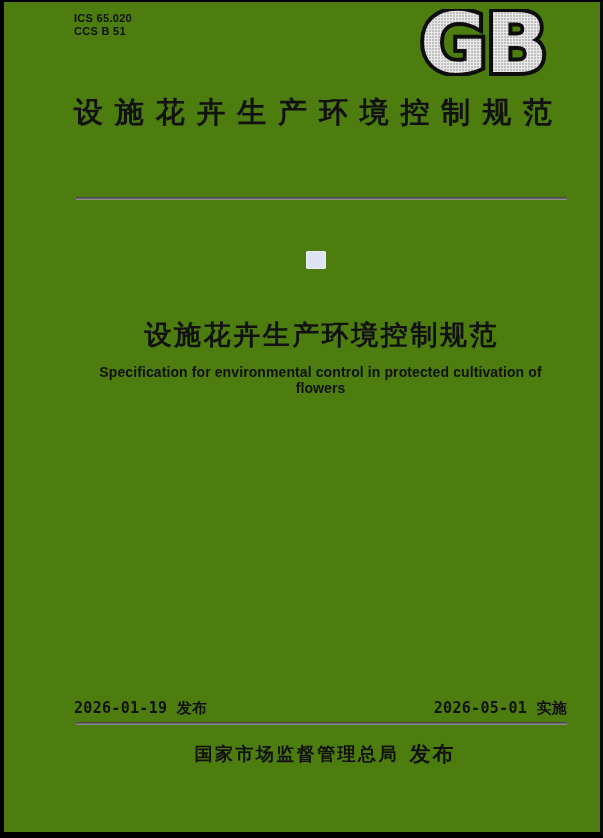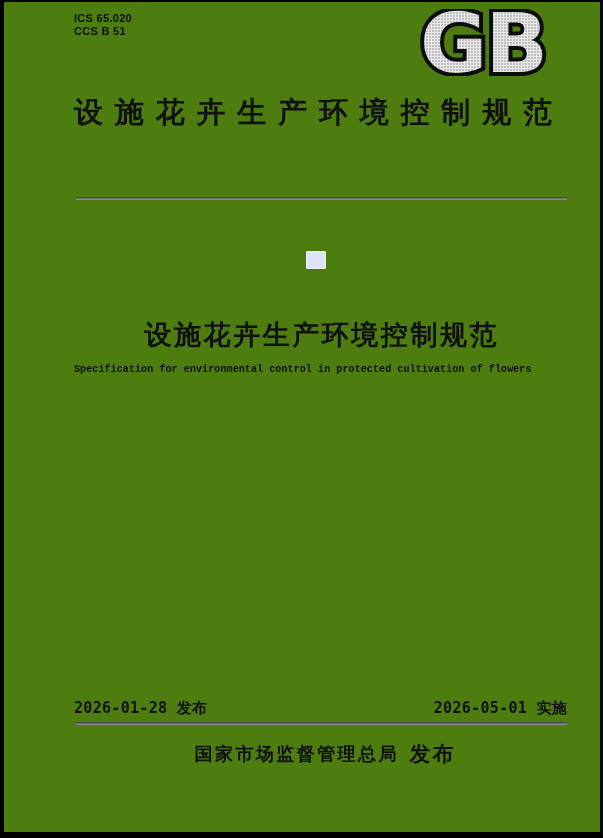--- a/index.html
+++ b/index.html
@@ -55,22 +55,22 @@
   }
   .doc-title-zh .inner{
     width:352px;margin:16px auto;
     font-family:Liberation Mono, monospace;font-weight:bold;
     font-size:27px;line-height:32px;color:#111;
     text-align:justify;text-align-last:justify;
   }
 
   .doc-title-en{
     position:absolute;left:0;top:362px;width:493px;
-    text-align:left;font-family:Liberation Mono, monospace;
-    font-weight:bold;font-size:10px;color:#111;letter-spacing:.1px;
+    text-align:center;font-family:Liberation Sans, sans-serif;
+    font-weight:bold;font-size:14px;color:#111;letter-spacing:.1px;
   }
 
   .date-row{
     position:absolute;left:0;top:697px;width:493px;
     display:flex;justify-content:space-between;align-items:baseline;
     font-family:"DejaVu Sans Mono",monospace;font-weight:bold;
     font-size:15px;color:#111;letter-spacing:.3px;
   }
 
   .issuer-row{
@@ -116,21 +116,21 @@
 
     <div class="watermark"></div>
 
     <div class="doc-title-zh">
       <div class="inner">设施花卉生产环境控制规范</div>
     </div>
 
     <div class="doc-title-en">Specification for environmental control in protected cultivation of flowers</div>
 
     <div class="date-row">
-      <span>2026-01-28 发布</span>
+      <span>2026-01-19 发布</span>
       <span>2026-05-01 实施</span>
     </div>
 
     <div class="rule rule-bottom"></div>
 
     <div class="issuer-row">
       <div class="issuer-lines">
         <div class="issuer-line">国家市场监督管理总局</div>
       </div>
       <div class="publish-label">发布</div>

